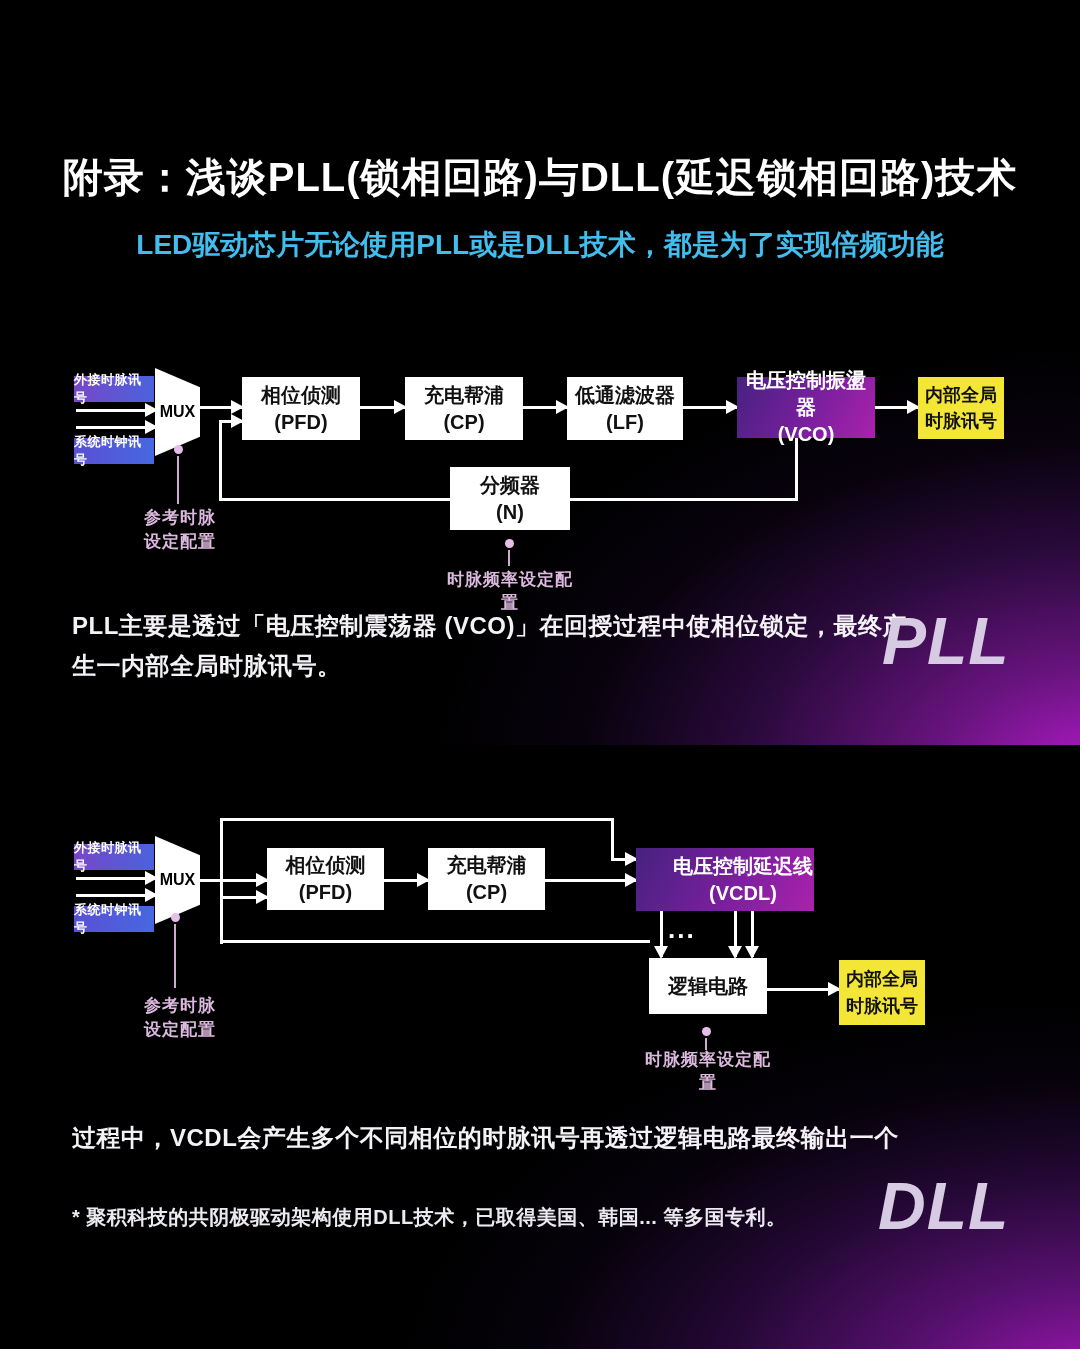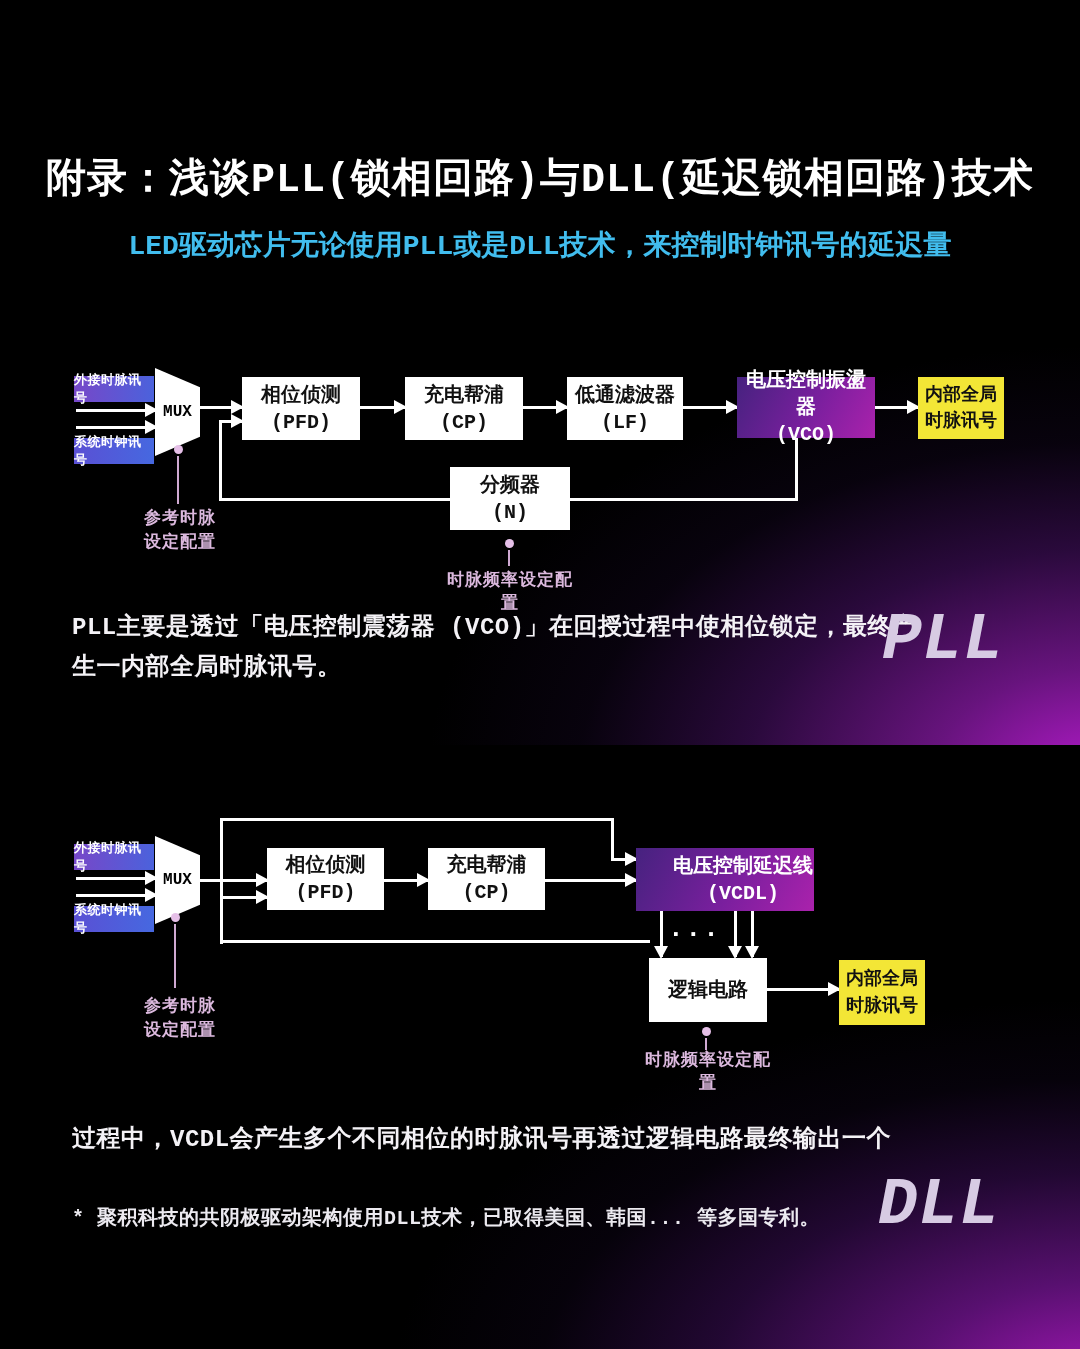--- a/index.html
+++ b/index.html
@@ -1,18 +1,18 @@
 <!DOCTYPE html>
 <html><head>
 <meta charset="utf-8">
 <style>
   html,body{margin:0;padding:0;background:#000;}
   #page{
     position:relative;width:1080px;height:1349px;overflow:hidden;
-    font-family:Liberation Mono, monospace;
+    font-family:Liberation Sans, sans-serif;
     background:#7f1d1d;
   }
   .section-bg{position:absolute;left:0;width:1080px;z-index:0;}
   #bg-pll{top:0;height:745px;
     background:radial-gradient(78% 72% at 102% 104%,
       rgba(188,28,212,.95) 0%, rgba(126,24,153,.82) 20%,
       rgba(70,16,100,.60) 42%, rgba(26,8,44,.30) 62%, rgba(0,0,0,0) 80%),#000;}
   #bg-dll{top:745px;height:604px;
     background:radial-gradient(80% 78% at 102% 106%,
       rgba(170,24,190,.95) 0%, rgba(110,20,140,.80) 22%,
@@ -49,21 +49,21 @@
   .ellipsis{color:#fff;font-size:26px;font-weight:800;letter-spacing:2px;line-height:1;}
 </style>
 </head>
 <body>
 
 <div id="page">
   <div class="section-bg" id="bg-pll"></div>
   <div class="section-bg" id="bg-dll"></div>
 
   <div class="el title">附录：浅谈PLL(锁相回路)与DLL(延迟锁相回路)技术</div>
-  <div class="el subtitle">LED驱动芯片无论使用PLL或是DLL技术，来控制时钟讯号的延迟量</div>
+  <div class="el subtitle">LED驱动芯片无论使用PLL或是DLL技术，都是为了实现倍频功能</div>
 
   <div class="el inlabel ext" style="left:74px;top:376px;">外接时脉讯号</div>
   <div class="el harrow" style="left:76px;top:409px;width:80px;"></div>
   <div class="el harrow" style="left:76px;top:426px;width:80px;"></div>
   <div class="el inlabel sys" style="left:74px;top:438px;">系统时钟讯号</div>
   <div class="el mux" style="left:155px;top:368px;">
     <span>MUX</span>
   </div>
 
   <div class="el harrow" style="left:200px;top:406px;width:42px;"></div>
@@ -144,21 +144,21 @@
   <div class="el box pbox" style="left:636px;top:848px;width:142px;height:63px;padding-left:36px;">
     <span>电压控制延迟线</span>
     <span>(VCDL)</span>
   </div>
 
   <div class="el varrow" style="left:660px;top:911px;height:46px;"></div>
   <div class="el ellipsis" style="left:668px;top:916px;">...</div>
   <div class="el varrow" style="left:734px;top:911px;height:46px;"></div>
   <div class="el varrow" style="left:751px;top:911px;height:46px;"></div>
 
-  <div class="el box" style="left:649px;top:958px;width:118px;height:64px;">
+  <div class="el box" style="left:649px;top:958px;width:118px;height:56px;">
     <span>逻辑电路</span>
   </div>
   <div class="el harrow" style="left:767px;top:988px;width:72px;"></div>
   <div class="el box ybox" style="left:839px;top:960px;width:86px;height:65px;">
     <span>内部全局</span>
     <span>时脉讯号</span>
   </div>
 
   <div class="el dot" style="left:171px;top:913px;"></div>
   <div class="el capline" style="left:174px;top:924px;height:64px;"></div>

